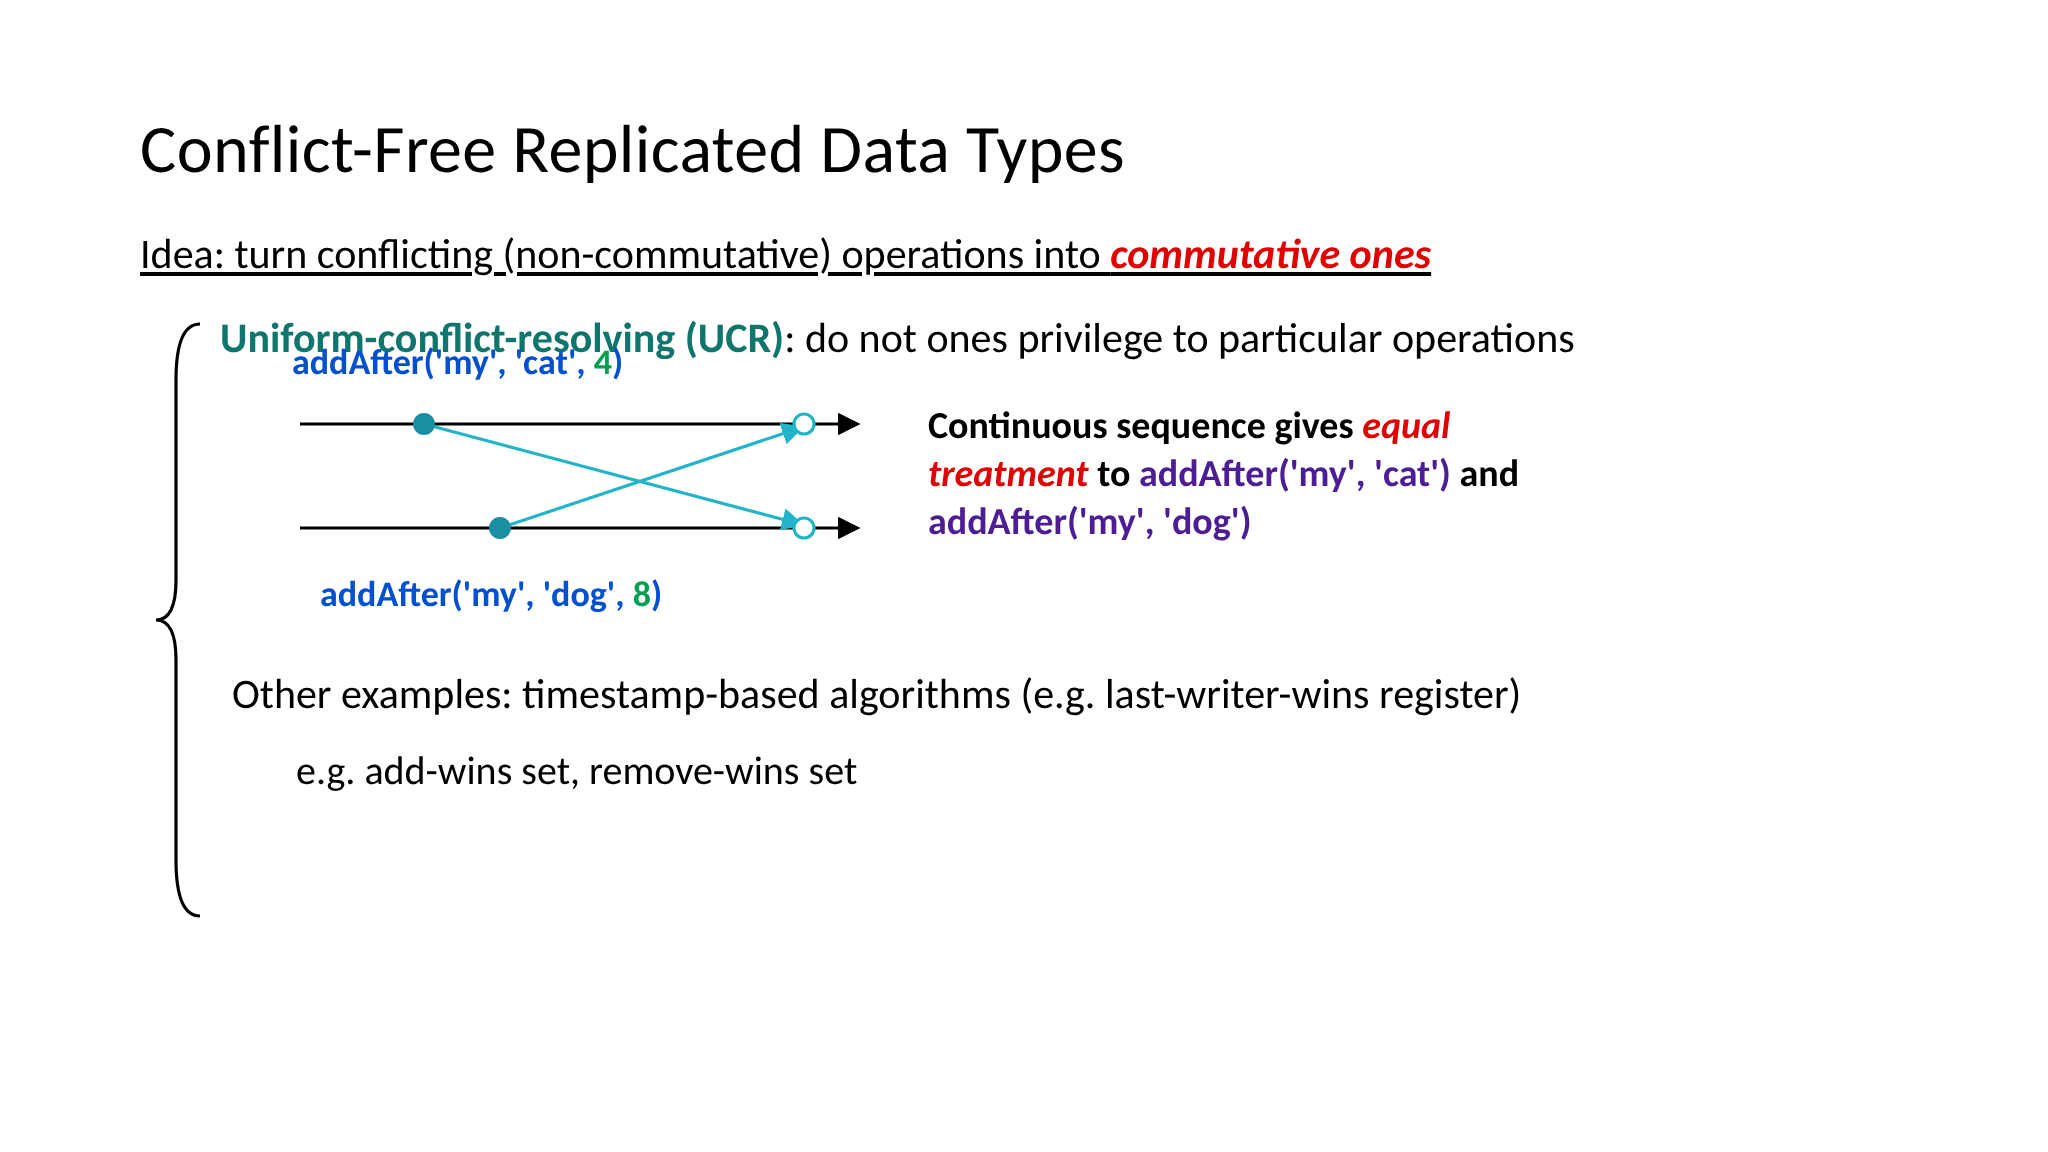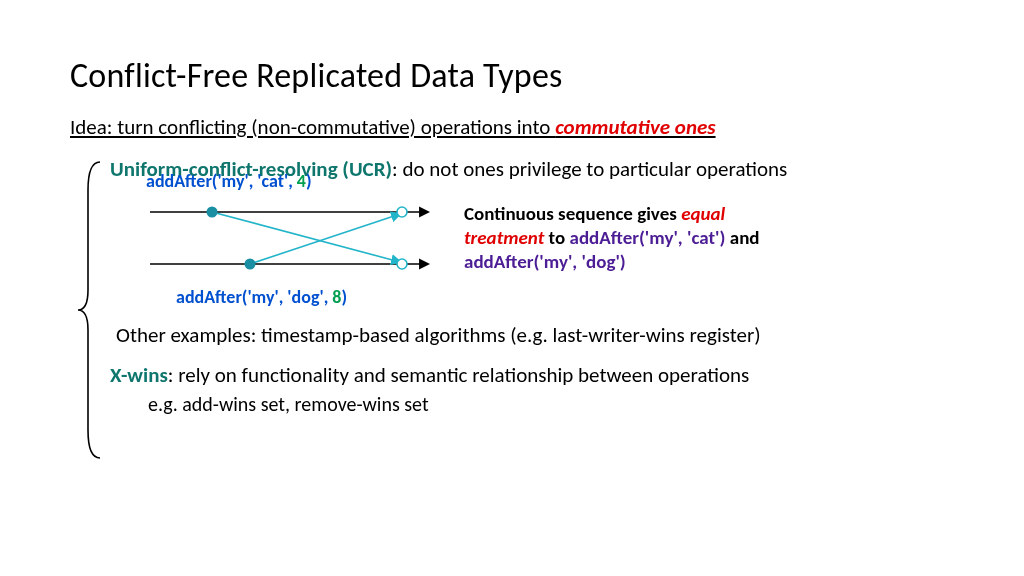--- a/index.html
+++ b/index.html
@@ -74,28 +74,28 @@
     position: absolute;
     top: -22px;
     left: 6px;
     font-size: 18px;
     font-weight: 700;
     color: #0050d0;
   }
   .diag-label-bot {
     position: absolute;
     bottom: -24px;
-    left: 36px;
+    left: 20px;
     font-size: 18px;
     font-weight: 700;
     color: #0050d0;
   }
   .other-ex {
     font-size: 21px;
-    margin: 38px 0 14px 6px;
+    margin: 50px 0 14px 6px;
   }
   .xwins {
     font-size: 21px;
     margin-bottom: 4px;
   }
   .xwins-eg {
     font-size: 20px;
     margin-left: 38px;
   }
 </style>
@@ -154,19 +154,16 @@
         </div>
       </div>
 
       <div class="diag-caption">
         <b><span>Continuous sequence gives </span></b><span class="red-ital">equal treatment</span><b><span> to </span></b><span class="blue-bold">addAfter('my', 'cat')</span><b><span> and </span></b><span class="blue-bold">addAfter('my', 'dog')</span>
       </div>
     </div>
 
     <div class="other-ex">Other examples: timestamp-based algorithms (e.g. last-writer-wins register)</div>
 
-    <div class="xwins">
-      <span class="red-bold">X-wins</span><span>:  rely on functionality and semantic relationship between operations</span>
-    </div>
     <div class="xwins-eg">e.g. add-wins set, remove-wins set</div>
 
   </div>
 </div>
 
 </body></html>

